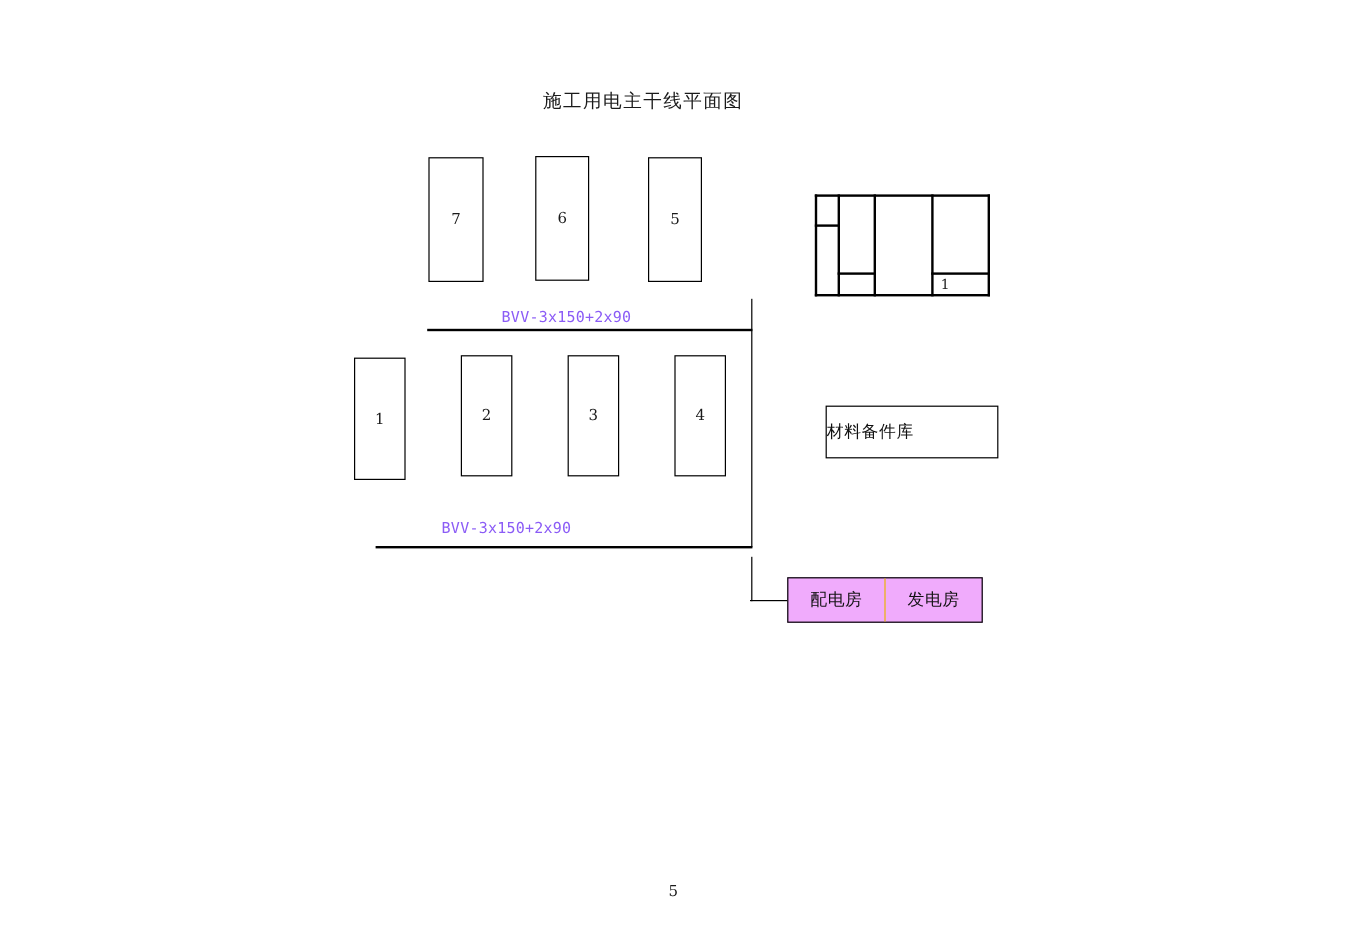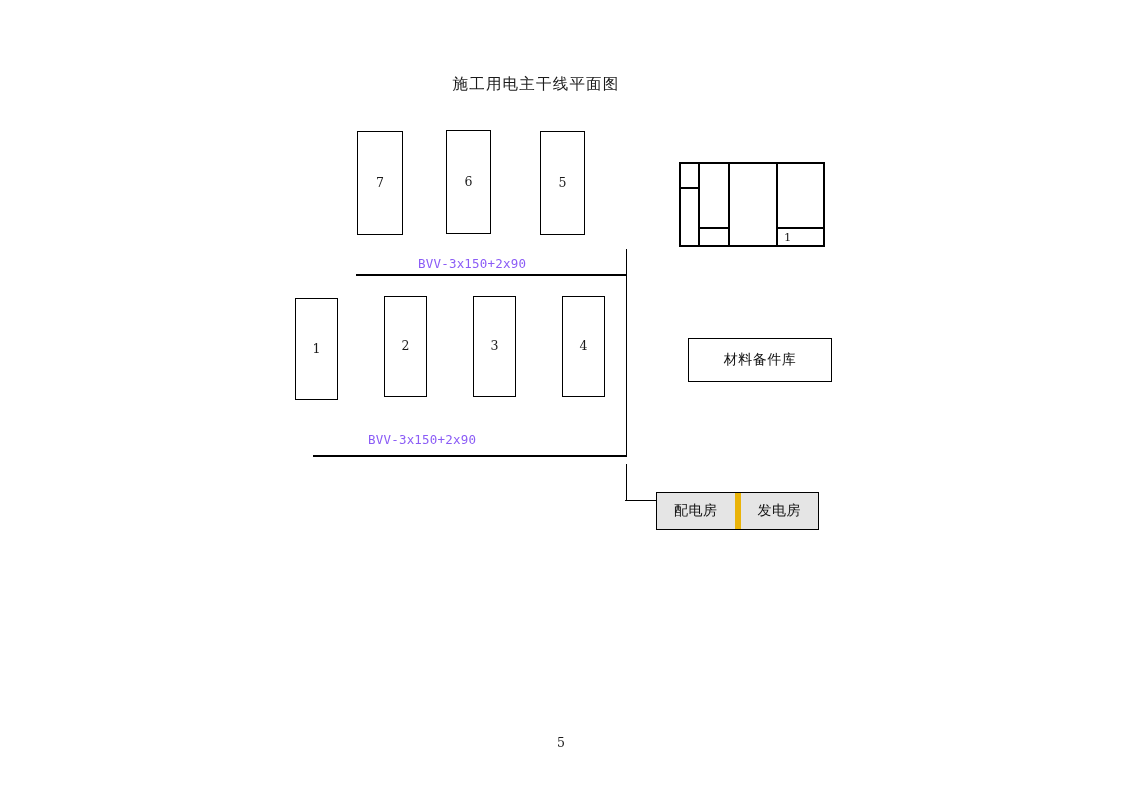--- a/index.html
+++ b/index.html
@@ -60,47 +60,46 @@
     line-height: 1;
   }
   
   .facility {
     position: absolute;
     box-sizing: border-box;
     border: 1px solid #000000;
     background: #ffffff;
     display: flex;
     align-items: center;
-    justify-content: center;
+    justify-content: flex-start;
   }
   .facility-label {
     font-family: "DejaVu Sans", "Liberation Sans", sans-serif;
     font-size: 14px;
     color: #111111;
     letter-spacing: 0.5px;
     white-space: nowrap;
   }
   
   .facility-split {
     position: absolute;
     box-sizing: border-box;
     border: 1px solid #000000;
-    background: #e5e5e5;
-    display: flex;
-    margin-top: 11px;
+    background: #f0abfc;
+    display: flex;
   }
   .facility-split .cell {
     box-sizing: border-box;
     display: flex;
     align-items: center;
     justify-content: center;
     flex: 1 1 0;
   }
   .facility-split .cell + .cell {
-    border-left: 6px solid #eab308;
+    border-left: 1px solid #eab308;
   }
   
   .hline {
     position: absolute;
     background: #000000;
     height: 1.6px;
   }
   .vline {
     position: absolute;
     background: #000000;

